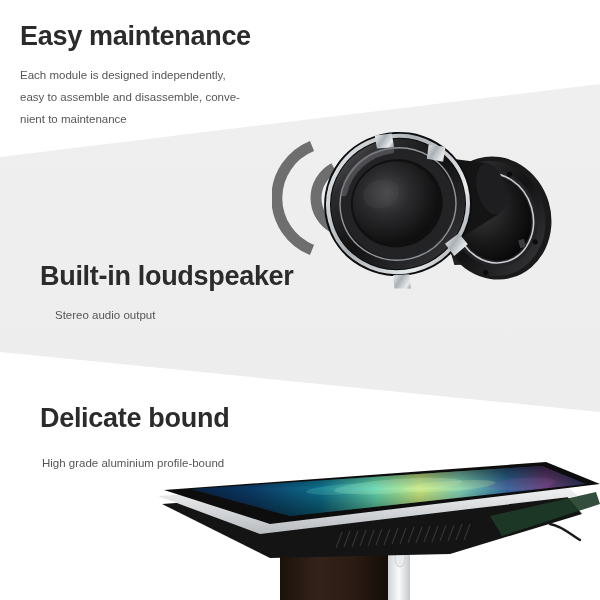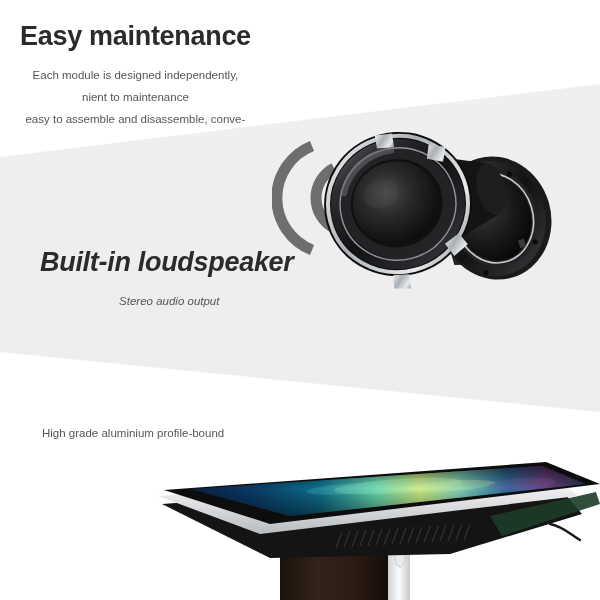--- a/index.html
+++ b/index.html
@@ -26,29 +26,28 @@
     font-weight:bold;
     color:#2b2b2b;
     letter-spacing:-0.3px;
     line-height:1.1;
     white-space:nowrap;
   }
   .h-body{
     font-size:11.5px;
     color:#555658;
     line-height:22px;
-    text-align:center;
   }
   .h-body div{white-space:nowrap;}
 
   #sec1{left:20px;top:22px;}
   #sec1 .h-body{margin-top:12px;}
 
-  #sec2{left:40px;top:248px;font-style:italic;}
-  #sec2 .h-body{margin-top:12px;margin-left:5px;}
+  #sec2{left:40px;top:262px;}
+  #sec2 .h-body{margin-top:12px;margin-left:15px;}
 
   #sec3{left:40px;top:404px;}
   #sec3 .h-body{margin-top:18px;margin-left:2px;}
 
   
   #waves{position:absolute;left:272px;top:138px;width:100px;height:120px;}
 
   
   #speakers{position:absolute;left:320px;top:128px;width:280px;height:190px;}
 
@@ -138,22 +137,22 @@
       <rect x="0" y="0" width="600" height="600" fill="#ffffff"></rect>
 
       <path d="M 0,157 L 600,84 L 600,412 L 0,352 Z" fill="url(#grayGrad)"></path>
     </svg>
   </div>
 
   <div class="sec" id="sec1">
     <div class="h-title">Easy maintenance</div>
     <div class="h-body">
       <div>Each module is designed independently,</div>
+      <div>easy to assemble and disassemble, conve-</div>
       <div>nient to maintenance</div>
-      <div>easy to assemble and disassemble, conve-</div>
     </div>
   </div>
 
   <div id="waves">
     <svg width="100" height="120" viewBox="0 0 100 120" xmlns="http://www.w3.org/2000/svg">
       <g fill="none" stroke="#6e6e6e" stroke-linecap="butt">
         <path d="M 40,8 A 56,56 0 0 0 40,112" stroke-width="11"></path>
         <path d="M 62,30 A 34,34 0 0 0 62,90" stroke-width="11"></path>
         <path d="M 84,50 A 14,14 0 0 0 84,72" stroke-width="11"></path>
       </g>
@@ -222,20 +221,21 @@
   </div>
 
   <div class="sec" id="sec2">
     <div class="h-title">Built-in loudspeaker</div>
     <div class="h-body">
       <div>Stereo audio output</div>
     </div>
   </div>
 
   <div class="sec" id="sec3">
+    <div class="h-title">Delicate bound</div>
     <div class="h-body">
       <div>High grade aluminium profile-bound</div>
     </div>
   </div>
 
   <div id="kiosk">
     <svg width="450" height="140" viewBox="0 0 450 140" xmlns="http://www.w3.org/2000/svg">
 
       <path d="M 130,80 L 238,72 L 238,140 L 130,140 Z" fill="url(#woodGrad)"></path>
 

